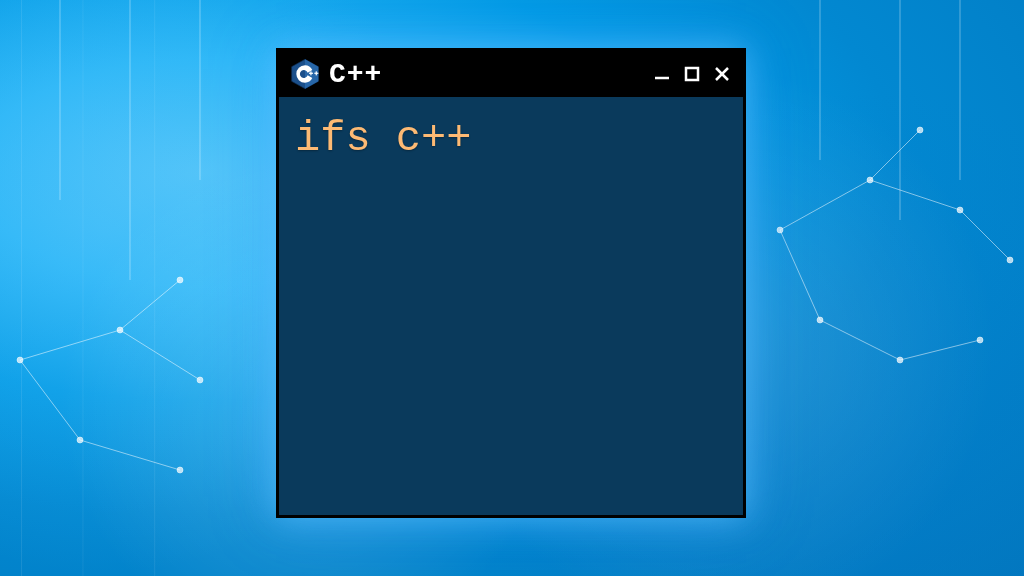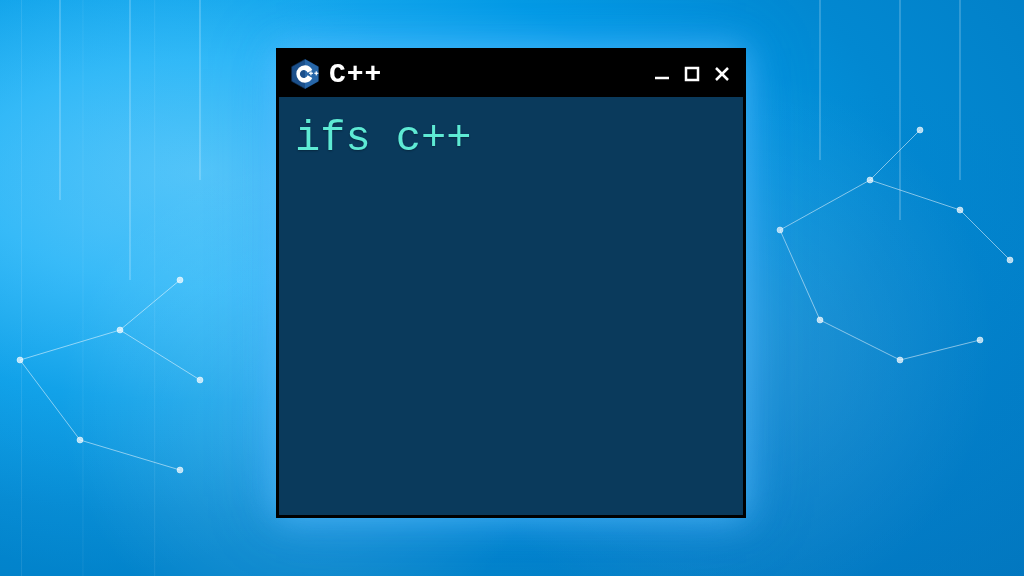--- a/index.html
+++ b/index.html
@@ -124,21 +124,21 @@
       fill: none;
     }
     
     .window-body {
       flex: 1;
       background: #0a3a5c;
       padding: 18px 16px;
     }
     
     .code-text {
-      color: #5eead4;
+      color: #fdba74;
       font-size: 42px;
       font-family: 'Consolas', 'Courier New', monospace;
       letter-spacing: 0px;
       white-space: pre;
       text-shadow: 0 1px 2px rgba(0,0,0,0.3);
     }
   </style>
 </head>
 <body>
 

